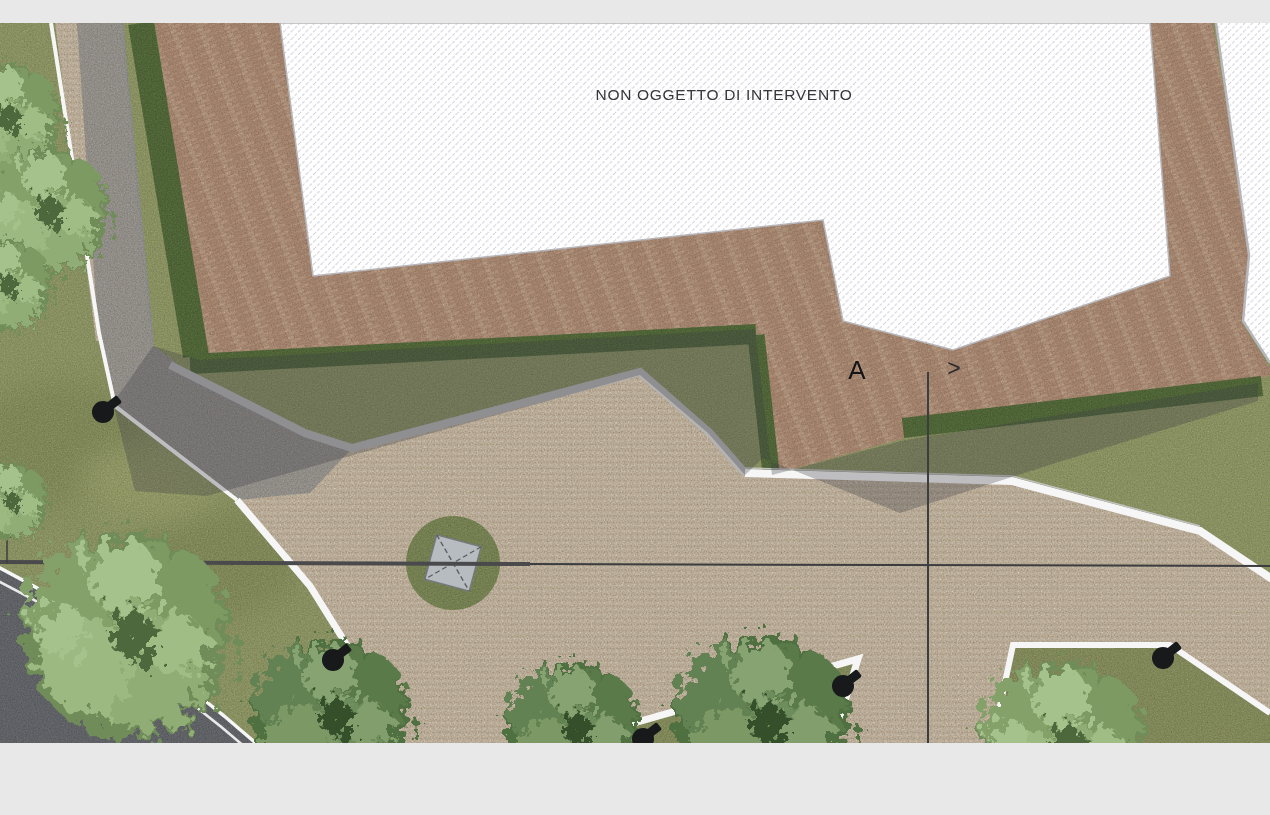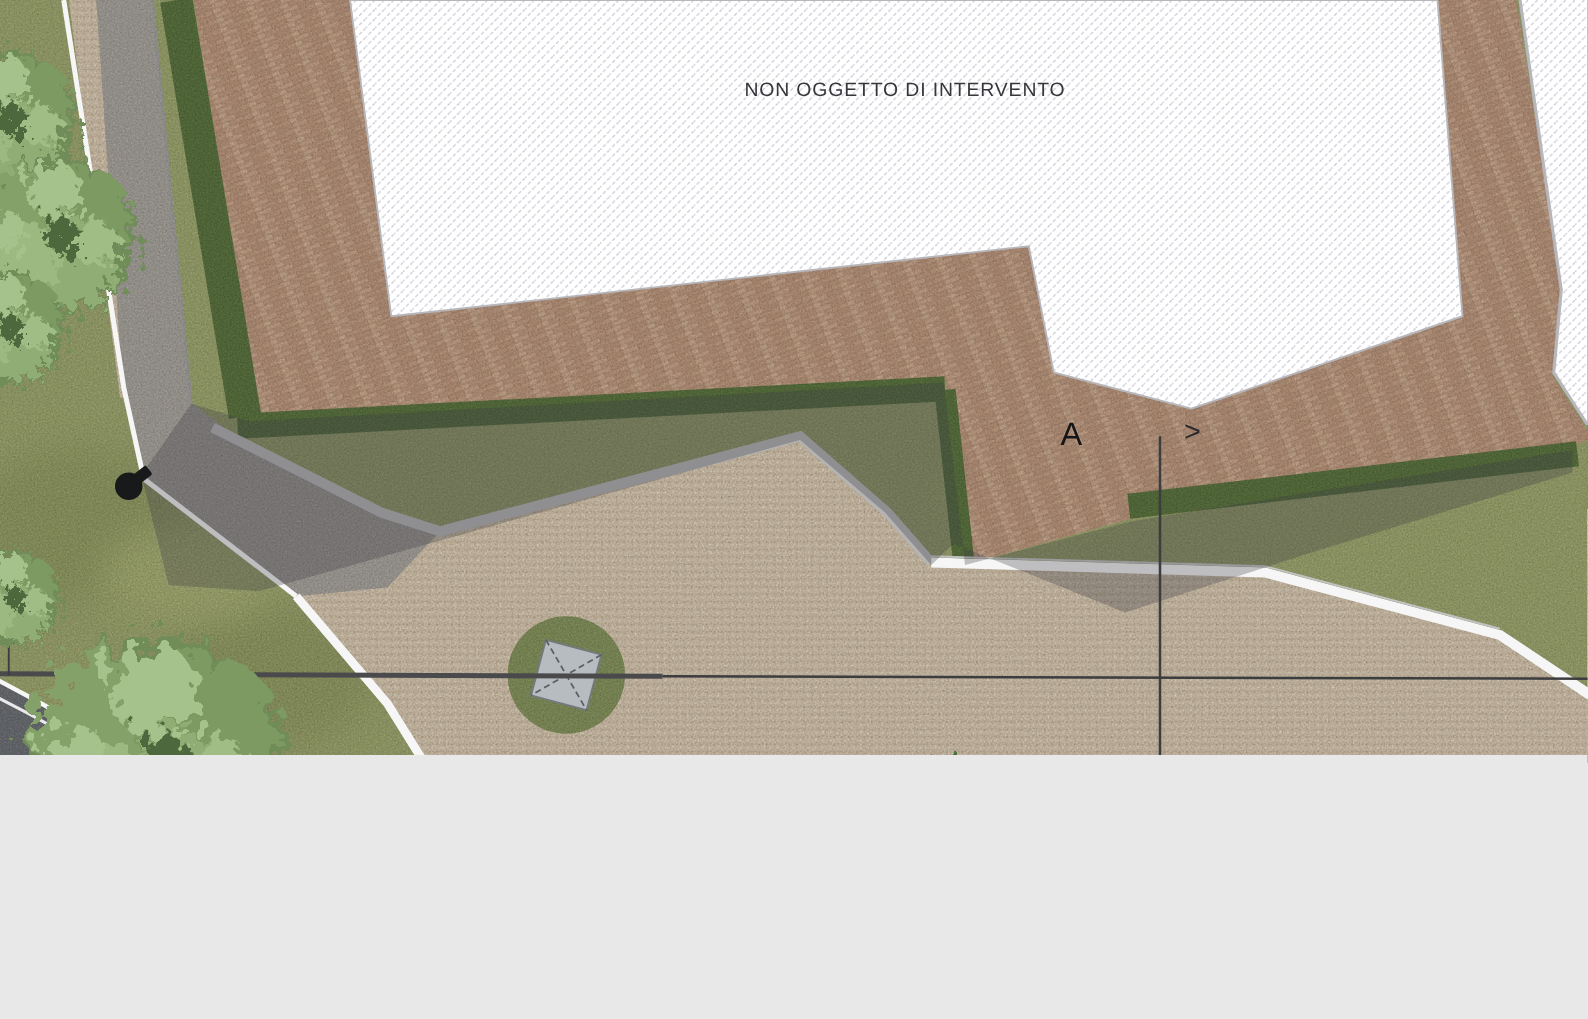--- a/index.html
+++ b/index.html
@@ -1,17 +1,17 @@
 <!DOCTYPE html>
 <html><head>
 <meta charset="utf-8">
 <style>
   html,body{margin:0;padding:0;background:#e8e8e8;}
-  .stage{width:1270px;height:604px;position:relative;overflow:hidden;background:#fff;
-         font-family:"Liberation Sans",sans-serif;}
+  .stage{width:1270px;height:720px;position:relative;overflow:hidden;background:#fff;
+         font-family:"Liberation Sans",sans-serif;margin-top:23px;}
   svg{display:block;}
   .ann{font-family:"Liberation Sans",sans-serif;font-size:15.5px;letter-spacing:.7px;fill:#36363c;}
   .seclbl{font-family:"Liberation Sans",sans-serif;font-size:26px;fill:#151517;}
   .secarrow{font-family:"Liberation Sans",sans-serif;font-size:23px;fill:#2a2a2c;}
 </style>
 </head>
 <body>
 
 <div class="stage">
 <svg width="1270" height="815" viewBox="0 0 1270 815">

